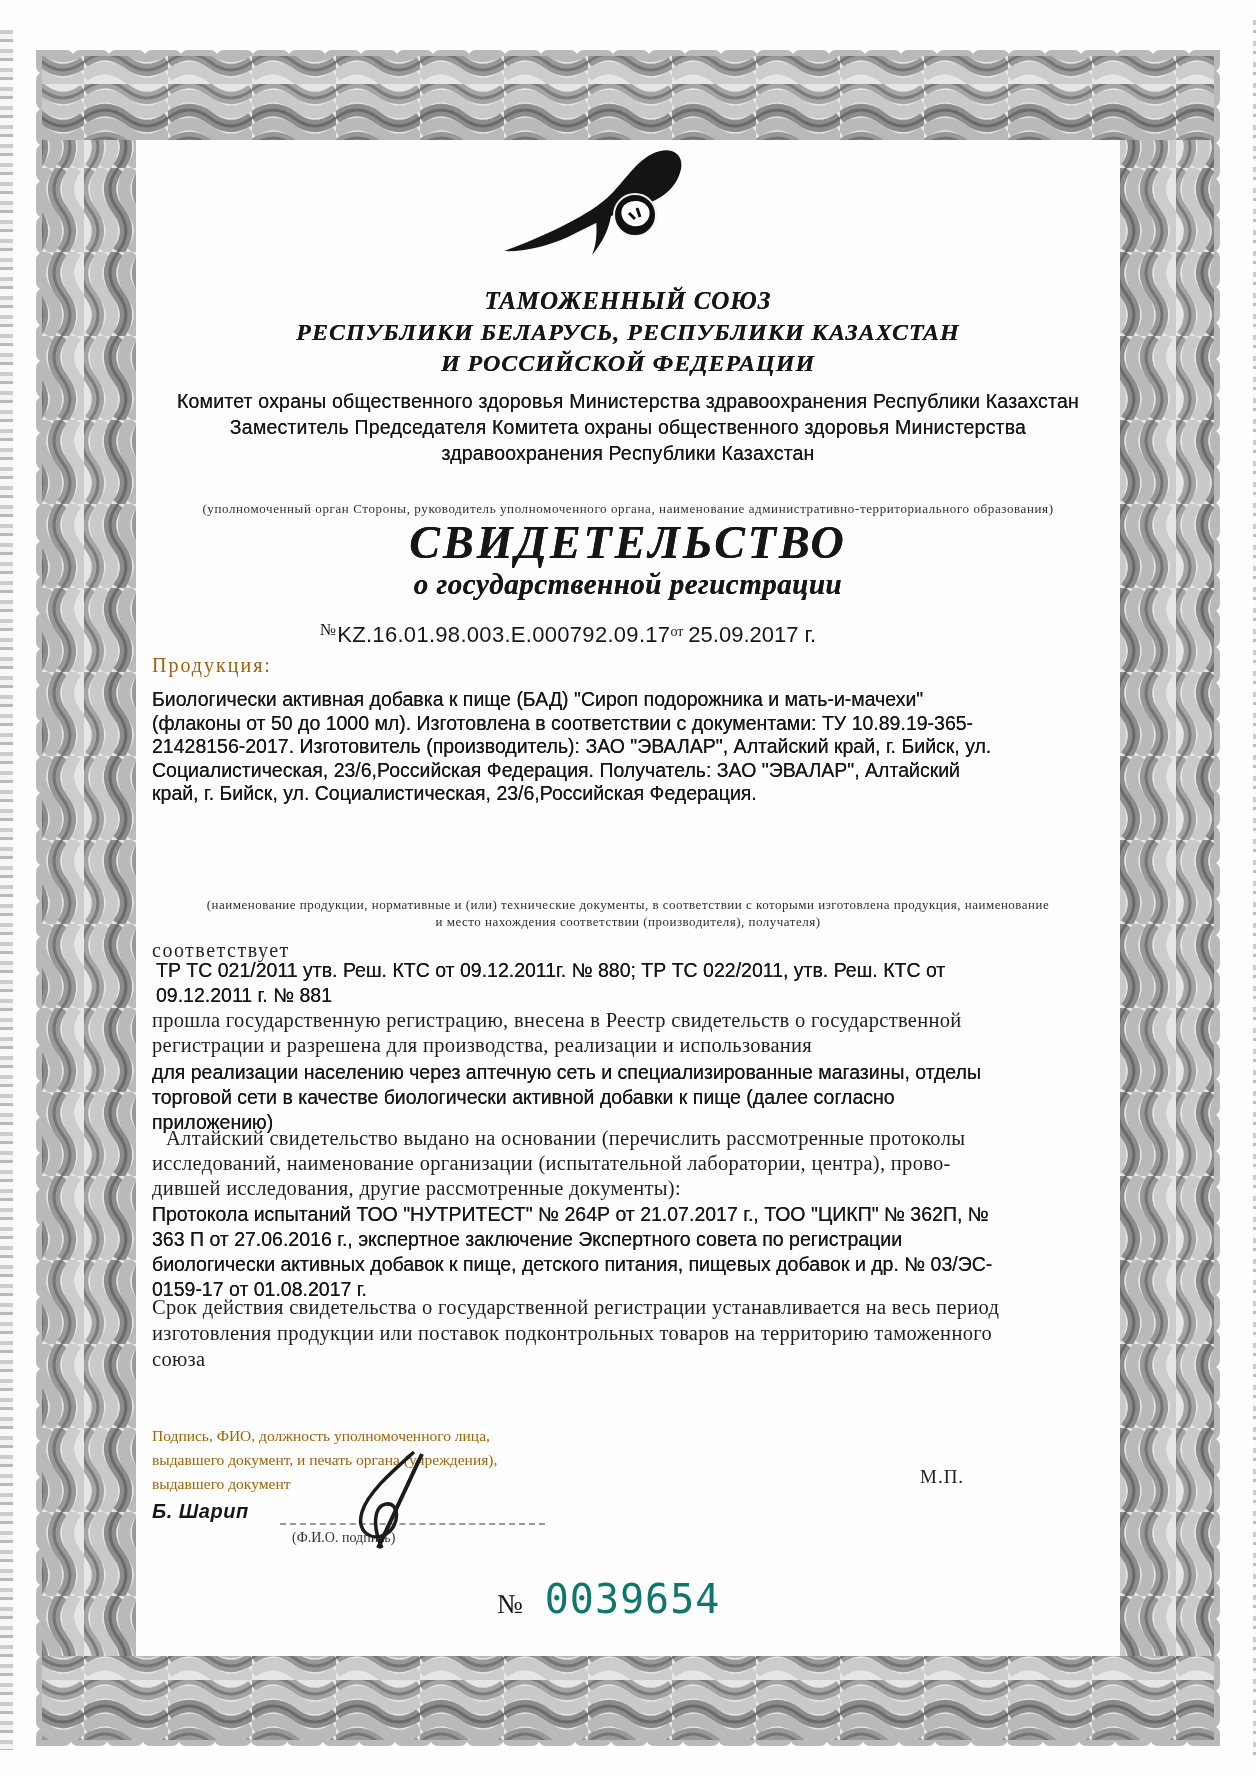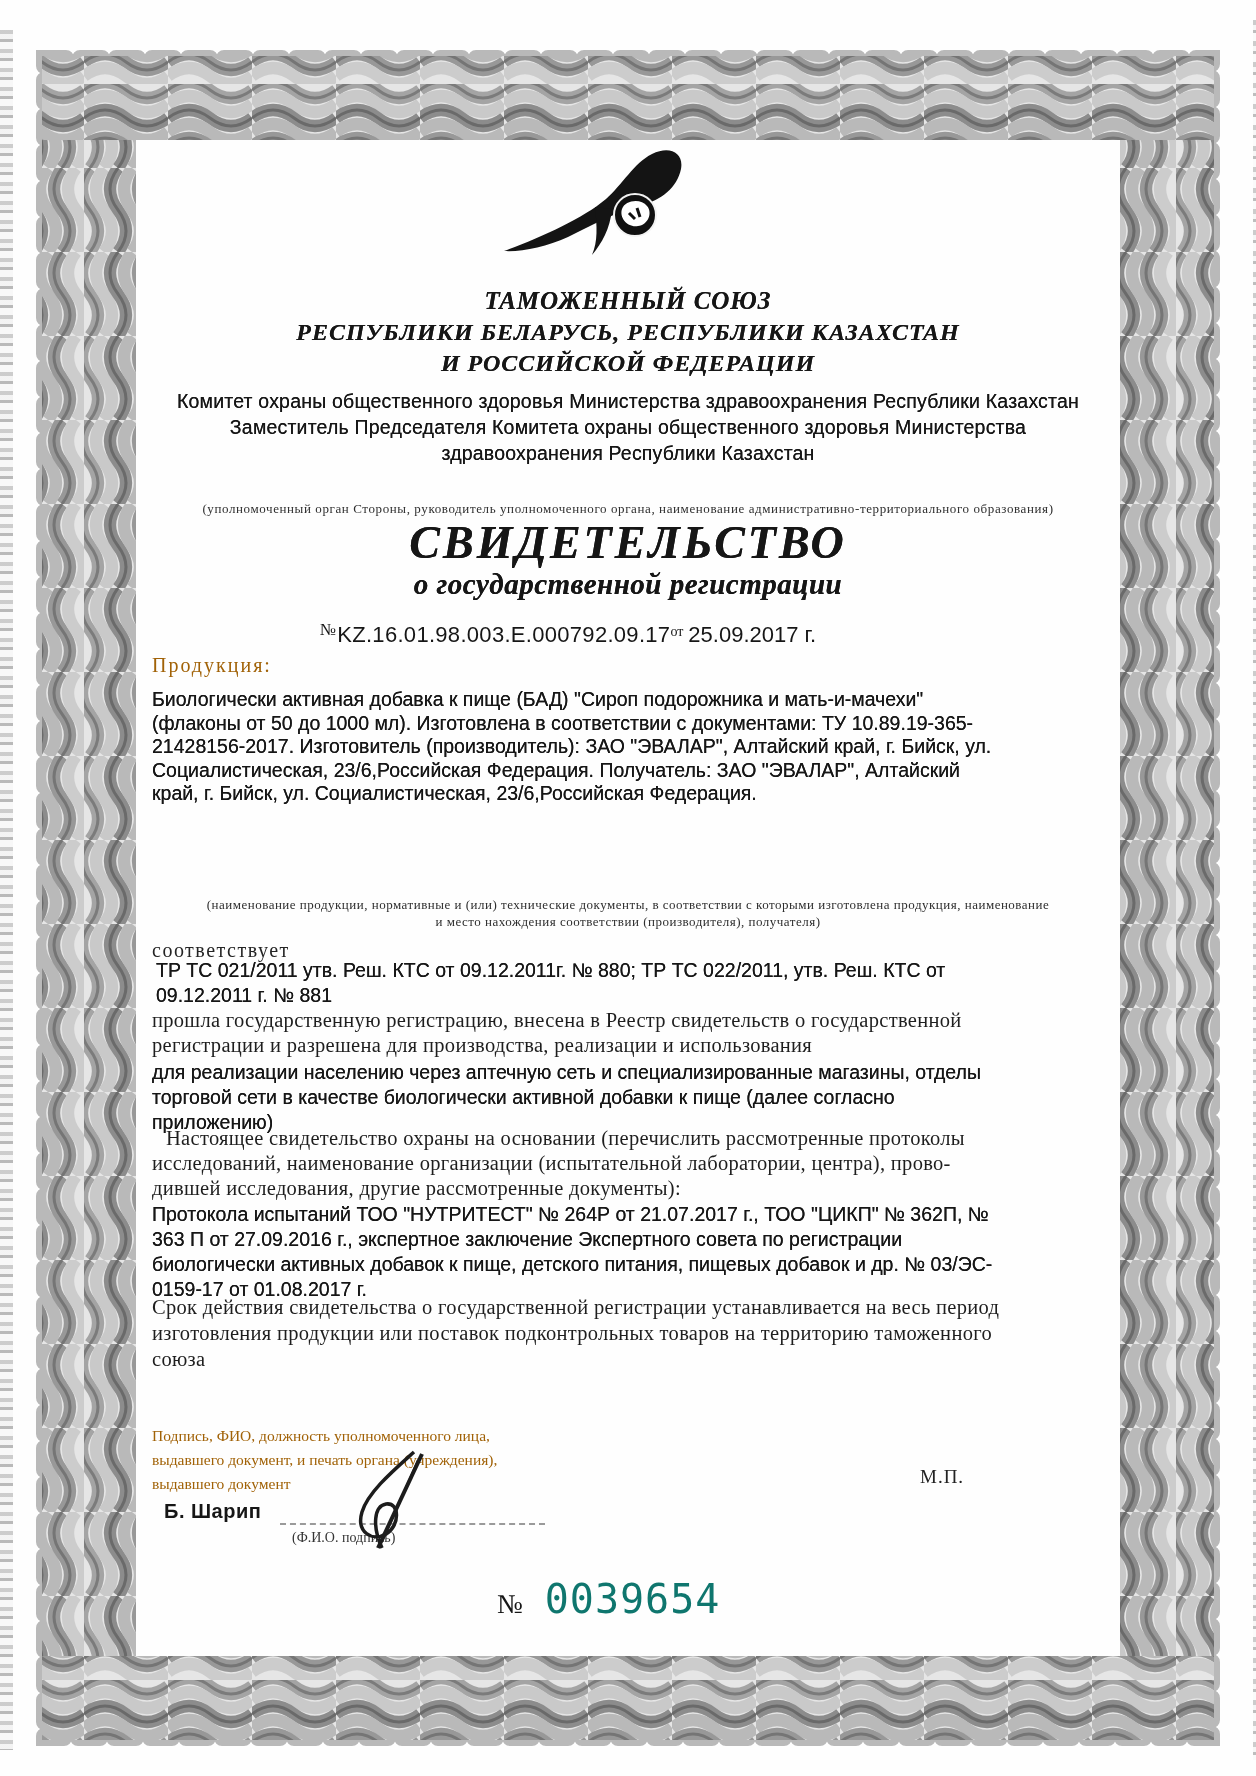--- a/index.html
+++ b/index.html
@@ -53,21 +53,21 @@
   .conform-par{left:156px;top:958px;font-size:19.5px;line-height:24.5px;text-shadow:0 0 .4px #222;}
 
   .reg-par{left:152px;top:1008px;font-size:20.5px;line-height:25px;letter-spacing:.3px;color:#1e1e1e;}
   .sale-par{left:152px;top:1060px;font-size:19.5px;line-height:25px;text-shadow:0 0 .4px #222;}
   .basis-caption{left:152px;top:1126px;font-size:20.5px;line-height:25px;letter-spacing:.3px;color:#1e1e1e;}
   .basis-caption .first{padding-left:14px;}
   .basis-par{left:152px;top:1202px;font-size:19.5px;line-height:25px;text-shadow:0 0 .4px #222;}
   .validity-par{left:152px;top:1294px;font-size:20.5px;line-height:26px;letter-spacing:.3px;color:#1e1e1e;}
 
   .sig-caption{left:152px;top:1424px;font-size:15.5px;line-height:24px;color:#a16207;}
-  .sig-name{left:164px;top:1500px;font-size:20px;font-weight:700;letter-spacing:.5px;}
+  .sig-name{left:152px;top:1500px;font-size:20px;font-weight:700;letter-spacing:.5px;font-style:italic;}
   .sig-line{left:280px;top:1523px;width:265px;border-top:2px dashed #9a9a9a;height:0;}
   .fio-caption{left:292px;top:1530px;font-size:14px;color:#333;}
   .squiggle{left:348px;top:1450px;width:90px;height:100px;}
   .stamp{left:920px;top:1466px;font-size:19px;letter-spacing:1px;color:#222;}
 
   .serial-row{left:497px;top:1576px;display:flex;align-items:baseline;}
   .serial-no{font-size:27px;margin-right:22px;}
   .serial-digits{font-size:40px;letter-spacing:1px;color:#0f766e;}
 </style>
 </head>
@@ -169,28 +169,28 @@
     <div class="line">регистрации и разрешена для производства, реализации и использования</div>
   </div>
 
   <div class="abs sale-par sans">
     <div class="line">для реализации населению через аптечную сеть и специализированные магазины, отделы</div>
     <div class="line">торговой сети в качестве биологически активной добавки к пище (далее согласно</div>
     <div class="line">приложению)</div>
   </div>
 
   <div class="abs basis-caption serif">
-    <div class="line first">Настоящее свидетельство охраны на основании (перечислить рассмотренные протоколы</div>
+    <div class="line first">Алтайский свидетельство выдано на основании (перечислить рассмотренные протоколы</div>
     <div class="line">исследований, наименование организации  (испытательной лаборатории, центра), прово-</div>
     <div class="line">дившей исследования, другие рассмотренные документы):</div>
   </div>
 
   <div class="abs basis-par sans">
     <div class="line">Протокола испытаний ТОО "НУТРИТЕСТ" № 264Р от 21.07.2017 г., ТОО "ЦИКП" № 362П, №</div>
-    <div class="line">363 П от 27.09.2016 г., экспертное заключение Экспертного совета по регистрации</div>
+    <div class="line">363 П от 27.06.2016 г., экспертное заключение Экспертного совета по регистрации</div>
     <div class="line">биологически активных добавок к пище, детского питания, пищевых добавок и др. № 03/ЭС-</div>
     <div class="line">0159-17 от 01.08.2017 г.</div>
   </div>
 
   <div class="abs validity-par serif">
     <div class="line">Срок действия свидетельства о государственной регистрации устанавливается на весь период</div>
     <div class="line">изготовления продукции или поставок подконтрольных товаров на территорию таможенного</div>
     <div class="line">союза</div>
   </div>
 

